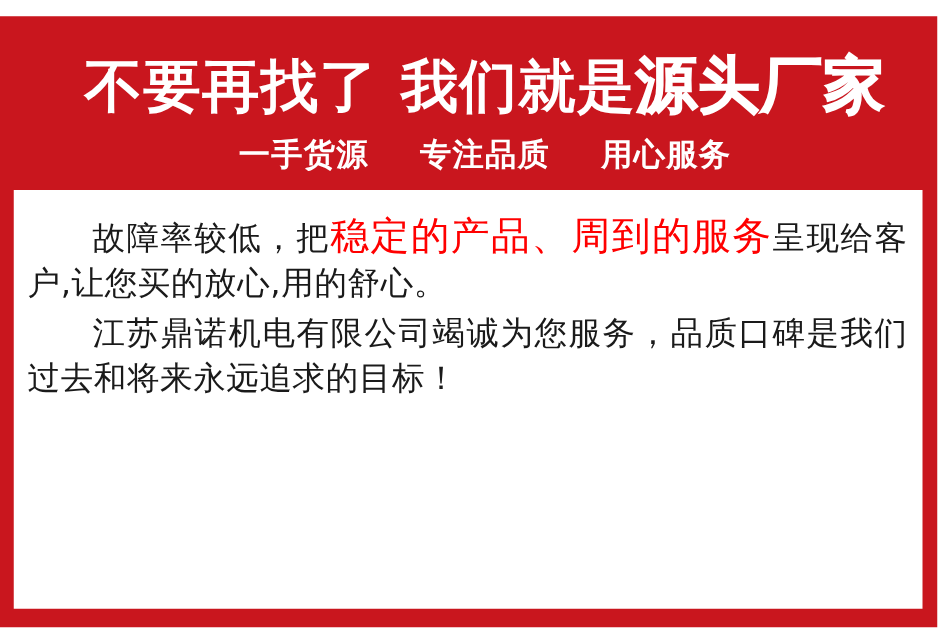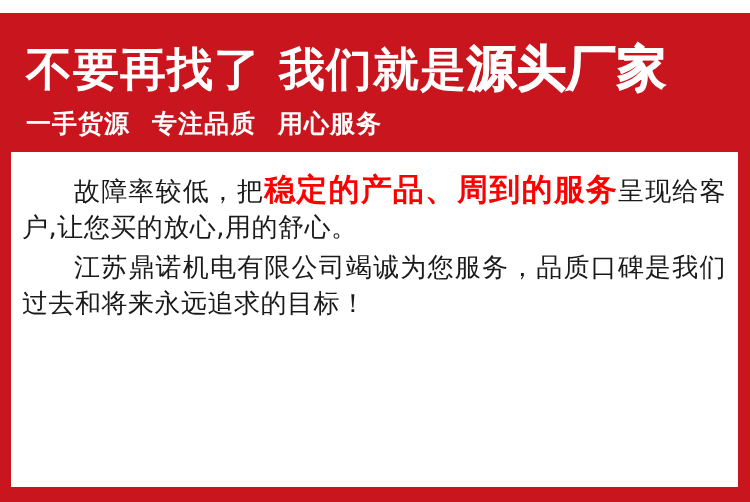--- a/index.html
+++ b/index.html
@@ -13,42 +13,42 @@
   .red-frame {
     position: absolute;
     left: 0; top: 13px;
     width: 750px; height: 489px;
     background: #c9161e;
   }
   .banner-area {
     height: 116px;
     display: flex;
     flex-direction: column;
-    align-items: flex-start;
+    align-items: center;
     padding-top: 30px;
     padding-left: 26px;
   }
   .main-title {
     color: #ffffff;
     font-size: 46px;
     font-weight: bold;
     line-height: 1.05;
     white-space: nowrap;
     letter-spacing: 1px;
   }
   .title-part2 { margin-left: 18px; }
   .title-emphasis {
     font-weight: 900;
     font-size: 49px;
     -webkit-text-stroke: 1.2px #ffffff;
   }
   .subtitle {
     margin-top: 16px;
     display: flex;
-    gap: 22px;
+    gap: 41px;
     color: #ffffff;
     font-size: 25px;
     font-weight: bold;
     letter-spacing: 1px;
     line-height: 1.1;
     white-space: nowrap;
   }
   .content-box {
     position: absolute;
     left: 11px; top: 139px;
@@ -61,21 +61,21 @@
     font-size: 26px;
     line-height: 36px;
     color: #1a1a1a;
     text-indent: 2em;
     letter-spacing: 0.5px;
     margin-bottom: 4px;
     text-align: justify;
   }
   .hl {
     color: #ff0000;
-    font-weight: bold;
+    font-weight: normal;
     font-size: 31px;
     line-height: 1;
     letter-spacing: 0.5px;
   }
 </style>
 </head>
 <body>
 
 <div class="red-frame">
 

